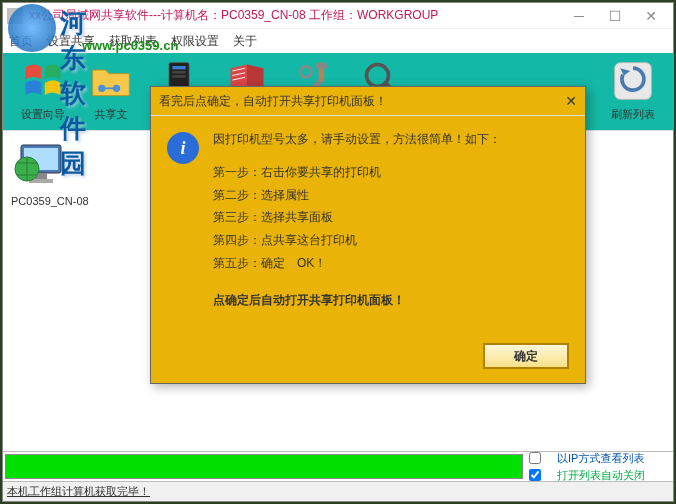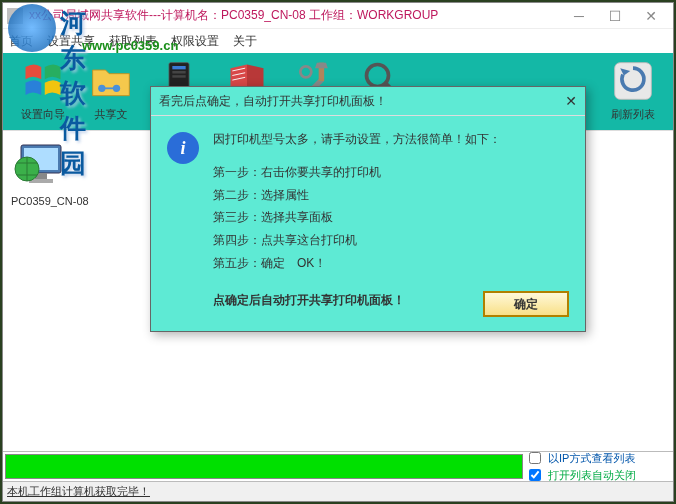--- a/index.html
+++ b/index.html
@@ -29,29 +29,29 @@
 .content { position: absolute; left: 0; right: 0; top: 128px; bottom: 66px; background: #fff; padding: 8px; }
 .desktop-icon { width: 90px; display: flex; flex-direction: column; gap: 8px; }
 .desktop-icon .icon { width: 56px; height: 48px; }
 .desktop-icon .label { font-size: 11px; color: #333; }
 
 .bottom-area { position: absolute; left: 0; right: 0; bottom: 0; }
 .progress-row { height: 30px; display: flex; align-items: stretch; border-top: 1px solid #bbb; }
 .progress-bar { flex: 1; background: #fff; border: 1px solid #888; margin: 2px; position: relative; }
 .progress-fill { position: absolute; left: 0; top: 0; bottom: 0; width: 100%; background: #00e000; }
 .check-col { width: 148px; display: flex; flex-direction: column; justify-content: center; gap: 2px; font-size: 11px; padding: 0 4px; }
-.check-col label { display: flex; align-items: center; gap: 7px; color: #0a4; }
+.check-col label { display: flex; align-items: center; gap: 16px; color: #0a4; }
 .check-col label.blue { color: #05a; }
 .check-col input { width: 12px; height: 12px; }
 
 .statusbar { height: 20px; background: #f0f0f0; border-top: 1px solid #bbb; display: flex; align-items: center; font-size: 11px; color: #333; }
 .statusbar .sb-left { flex: 1; padding-left: 4px; text-decoration: underline; }
 .statusbar .sb-right { padding: 0 16px; border-left: 1px solid #bbb; height: 100%; display: flex; align-items: center; margin-top: 48px; }
 
-.dialog { position: absolute; left: 150px; top: 86px; width: 436px; height: 246px; background: #5eead4; border: 1px solid #666; box-shadow: 3px 3px 10px rgba(0,0,0,.3); z-index: 100; }
+.dialog { position: absolute; left: 150px; top: 86px; width: 436px; height: 298px; background: #eab308; border: 1px solid #666; box-shadow: 3px 3px 10px rgba(0,0,0,.3); z-index: 100; }
 .dlg-title { height: 28px; display: flex; align-items: center; padding: 0 8px; font-size: 12px; color: #333; }
 .dlg-title .dlg-close { margin-left: auto; font-size: 14px; color: #333; cursor: default; }
 .dlg-sep { height: 1px; background: #ddd; }
 .dlg-body { padding: 12px 16px; display: flex; gap: 14px; }
 .dlg-icon { width: 32px; height: 32px; border-radius: 50%; background: #2a6dd8; color: #fff; display: flex; align-items: center; justify-content: center; font-family: Georgia, serif; font-style: italic; font-weight: bold; font-size: 18px; flex-shrink: 0; margin-top: 4px; }
 .dlg-text { font-size: 12px; color: #333; line-height: 1.9; }
 .dlg-text .lead { margin-bottom: 10px; }
 .dlg-text .step { }
 .dlg-text .tail { margin-top: 14px; font-weight: bold; }
 .dlg-buttons { position: absolute; right: 16px; bottom: 14px; }

